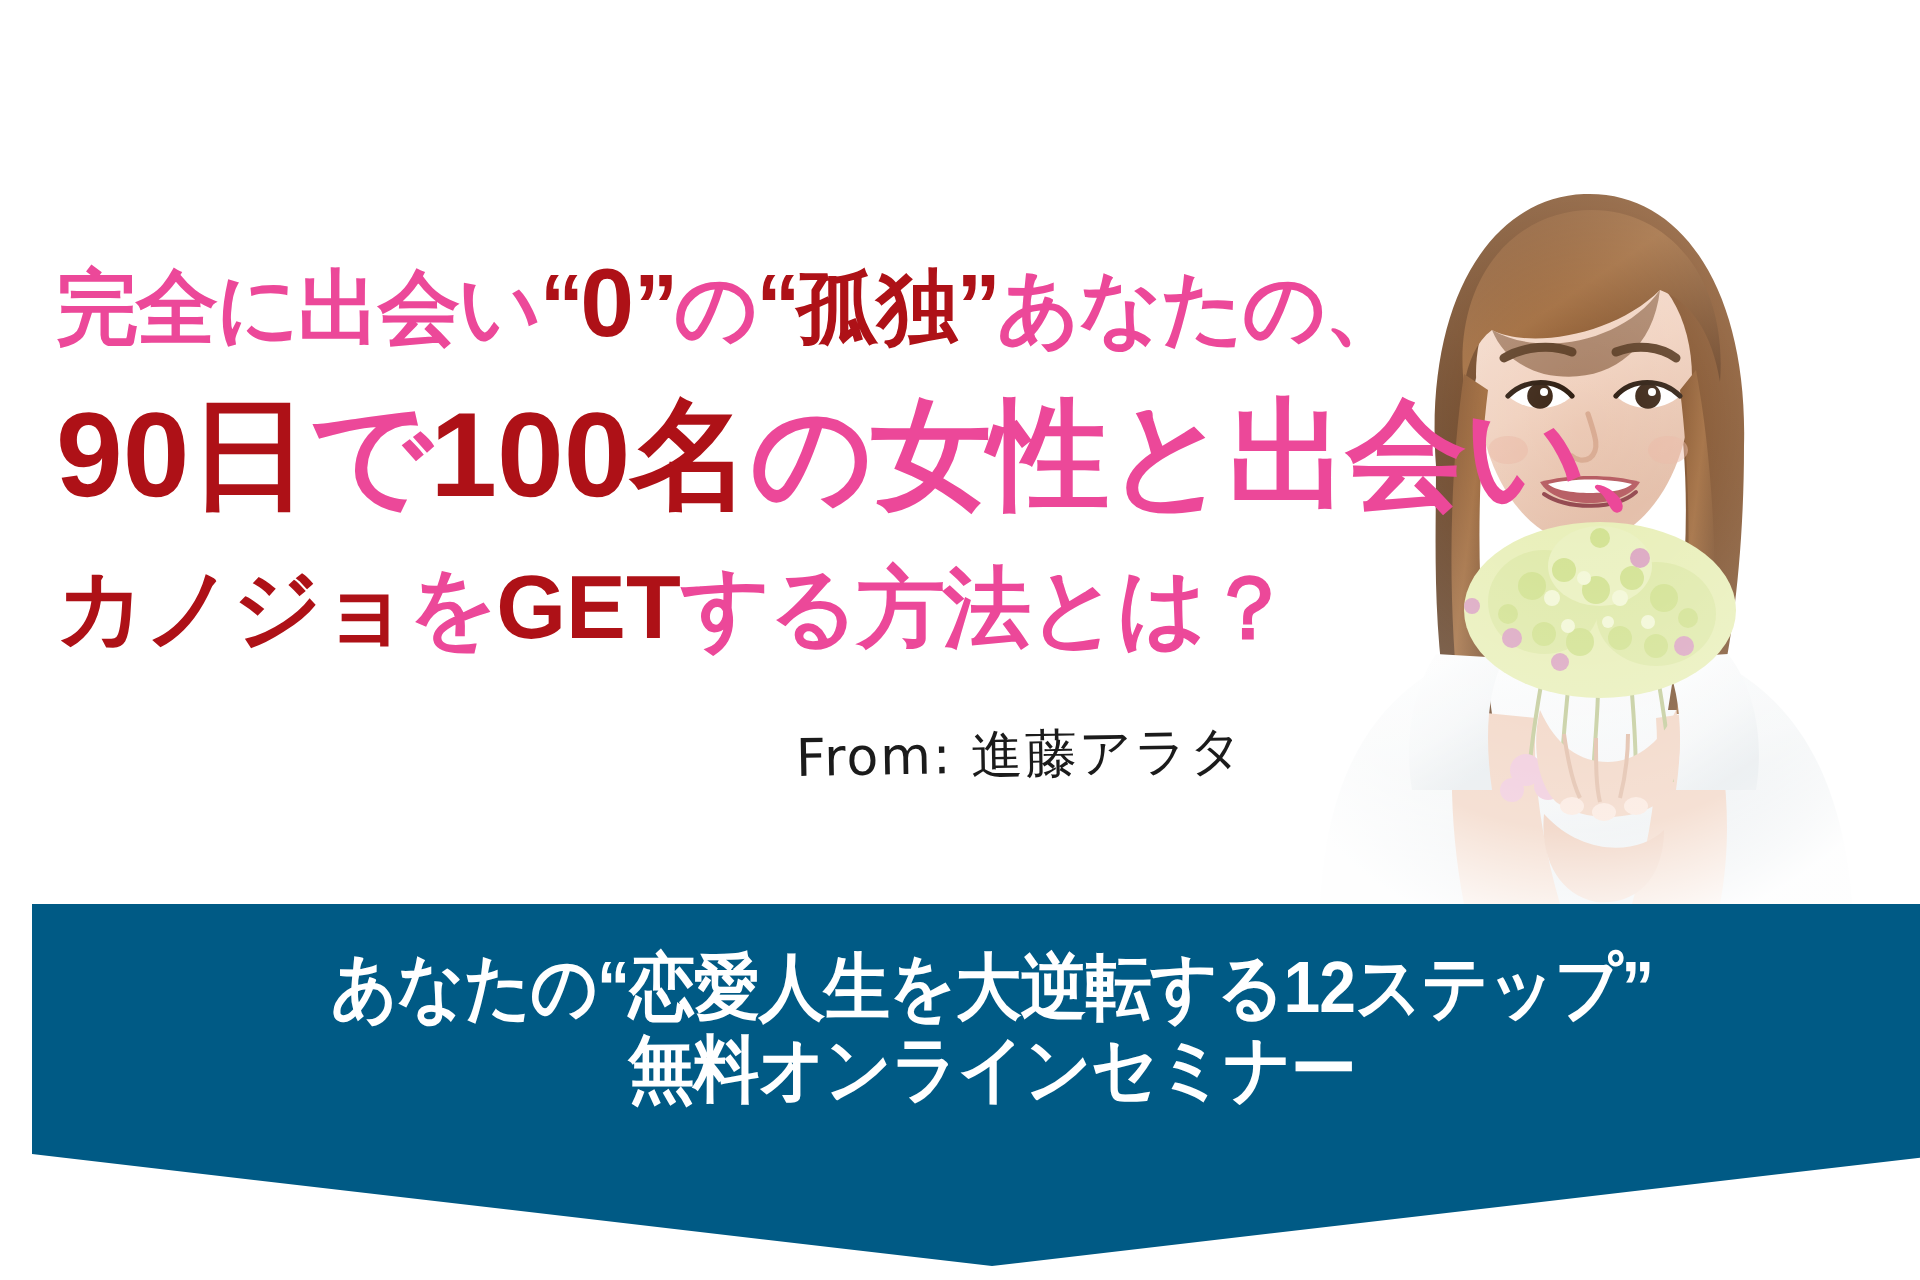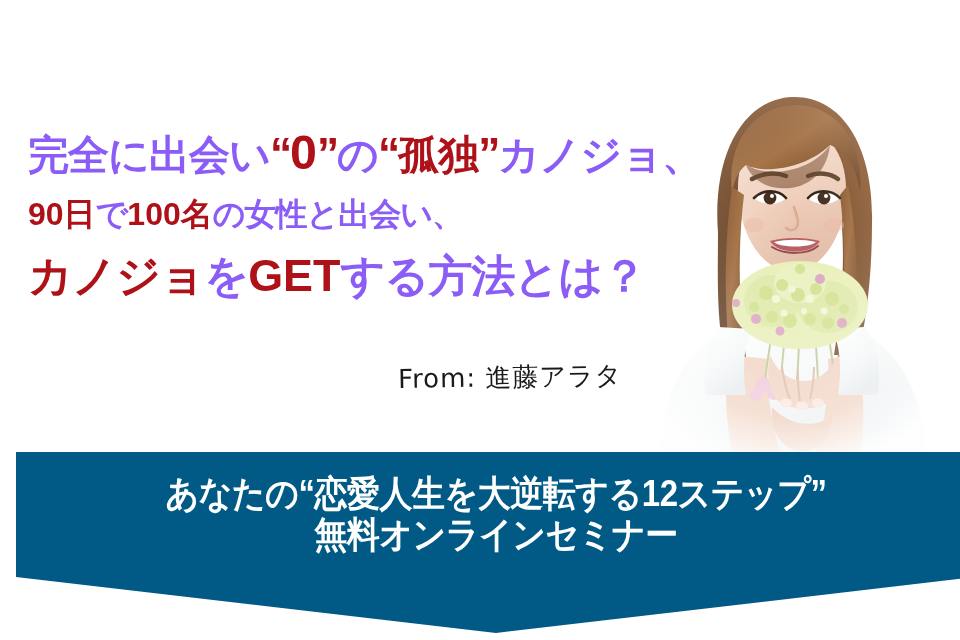--- a/index.html
+++ b/index.html
@@ -69,28 +69,28 @@
     font-weight: bold;
     line-height: 1.0;
     white-space: nowrap;
     letter-spacing: -1px;
   }
   .hl-line-1 {
     font-size: 41px;
     margin-bottom: 22px;
   }
   .hl-line-2 {
-    font-size: 32px;
+    font-size: 60px;
     margin-bottom: 20px;
   }
   .hl-line-3 {
     font-size: 44px;
     margin-top: 24px;
   }
-  .ink-black { color: #8b5cf6; }
+  .ink-black { color: #ec4899; }
   .ink-red   { color: #AE1117; }
   .quote {
     font-size: 1.08em;
     letter-spacing: -2px;
   }
   .big-zero {
     font-size: 1.18em;
     letter-spacing: 0;
   }
   .latin {
@@ -309,21 +309,21 @@
 
       <path d="M152 352 C150 372 158 392 178 396 C200 398 212 382 212 360 C200 372 172 374 152 352 Z" fill="#ecc7b2"></path>
 
       <rect x="0" y="0" width="340" height="397" fill="url(#glowG)"></rect>
     </svg>
   </div>
 
   <div class="headline">
 
     <div class="hl-line hl-line-1">
-      <span class="ink-black">完全に出会い</span><span class="ink-red quote">“</span><span class="ink-red big-zero">0</span><span class="ink-red quote">”</span><span class="ink-black">の</span><span class="ink-red quote">“</span><span class="ink-red">孤独</span><span class="ink-red quote">”</span><span class="ink-black">カノジョ、</span>
+      <span class="ink-black">完全に出会い</span><span class="ink-red quote">“</span><span class="ink-red big-zero">0</span><span class="ink-red quote">”</span><span class="ink-black">の</span><span class="ink-red quote">“</span><span class="ink-red">孤独</span><span class="ink-red quote">”</span><span class="ink-black">あなたの、</span>
     </div>
 
     <div class="hl-line hl-line-2">
       <span class="ink-red num">90日</span><span class="ink-black">で</span><span class="ink-red num">100名</span><span class="ink-black">の女性と出会い、</span>
     </div>
 
     <div class="hl-line hl-line-3">
       <span class="ink-red">カノジョ</span><span class="ink-black">を</span><span class="ink-red latin">GET</span><span class="ink-black">する方法とは？</span>
     </div>
 

